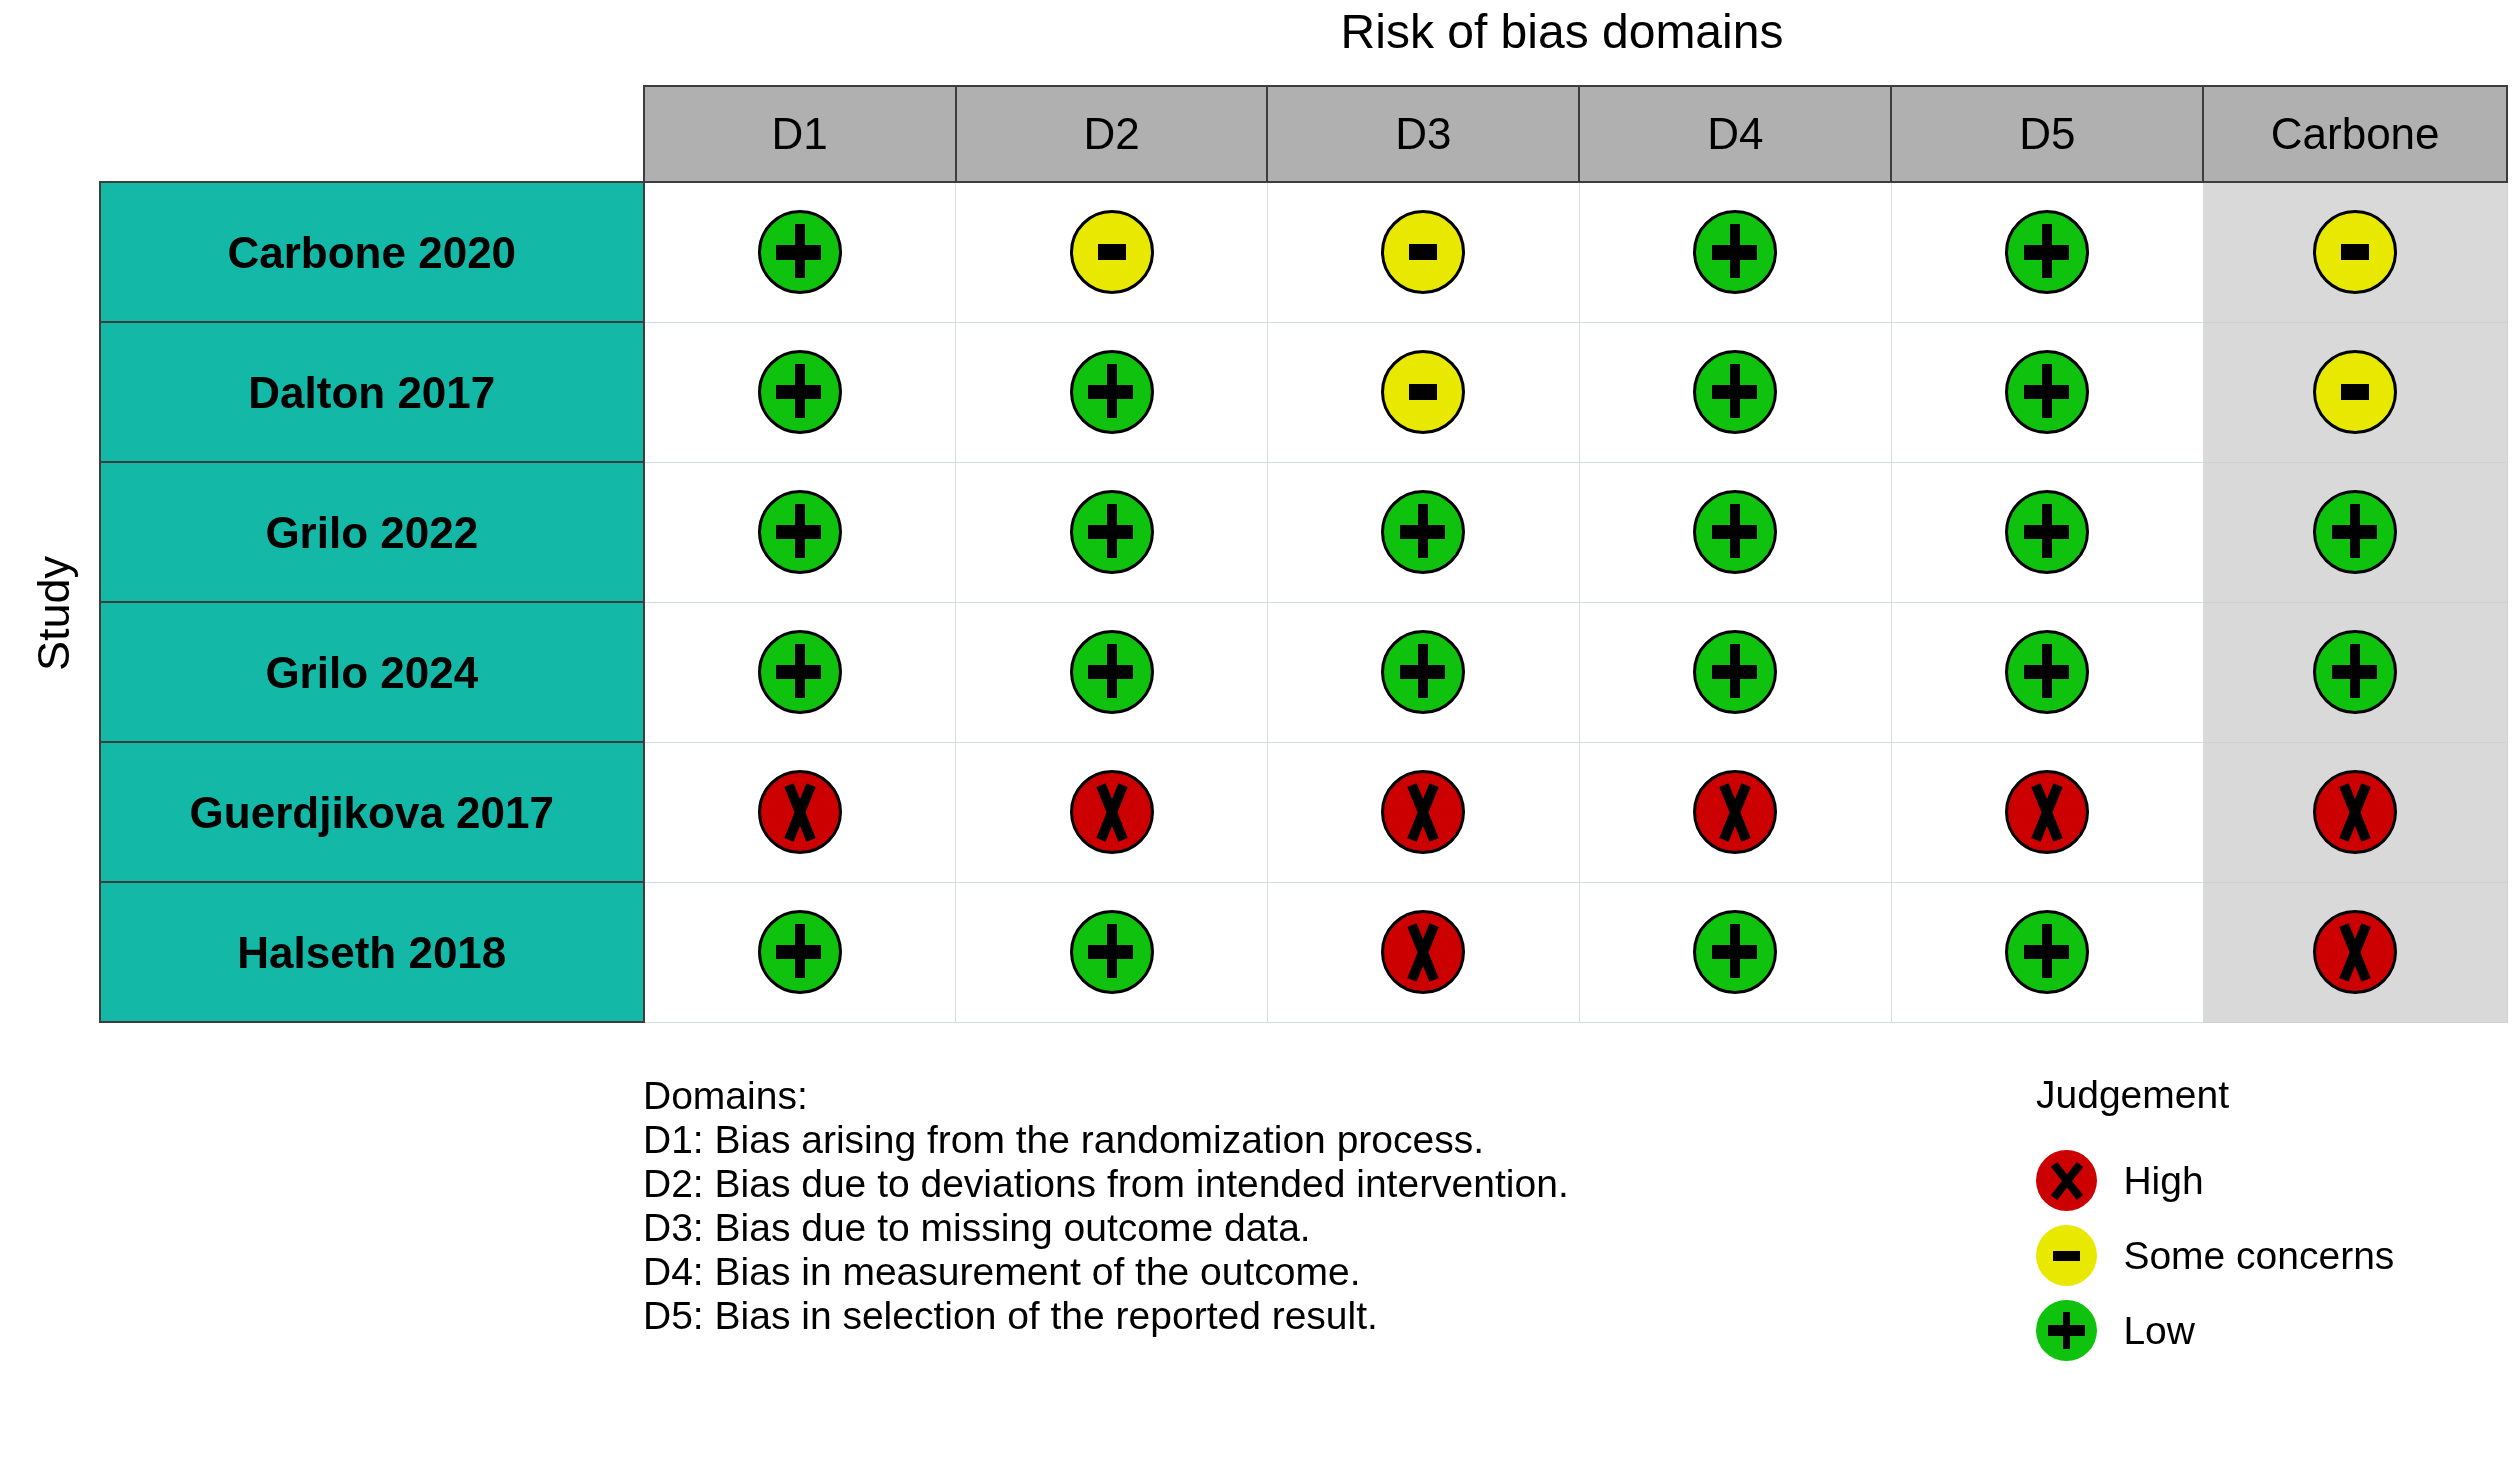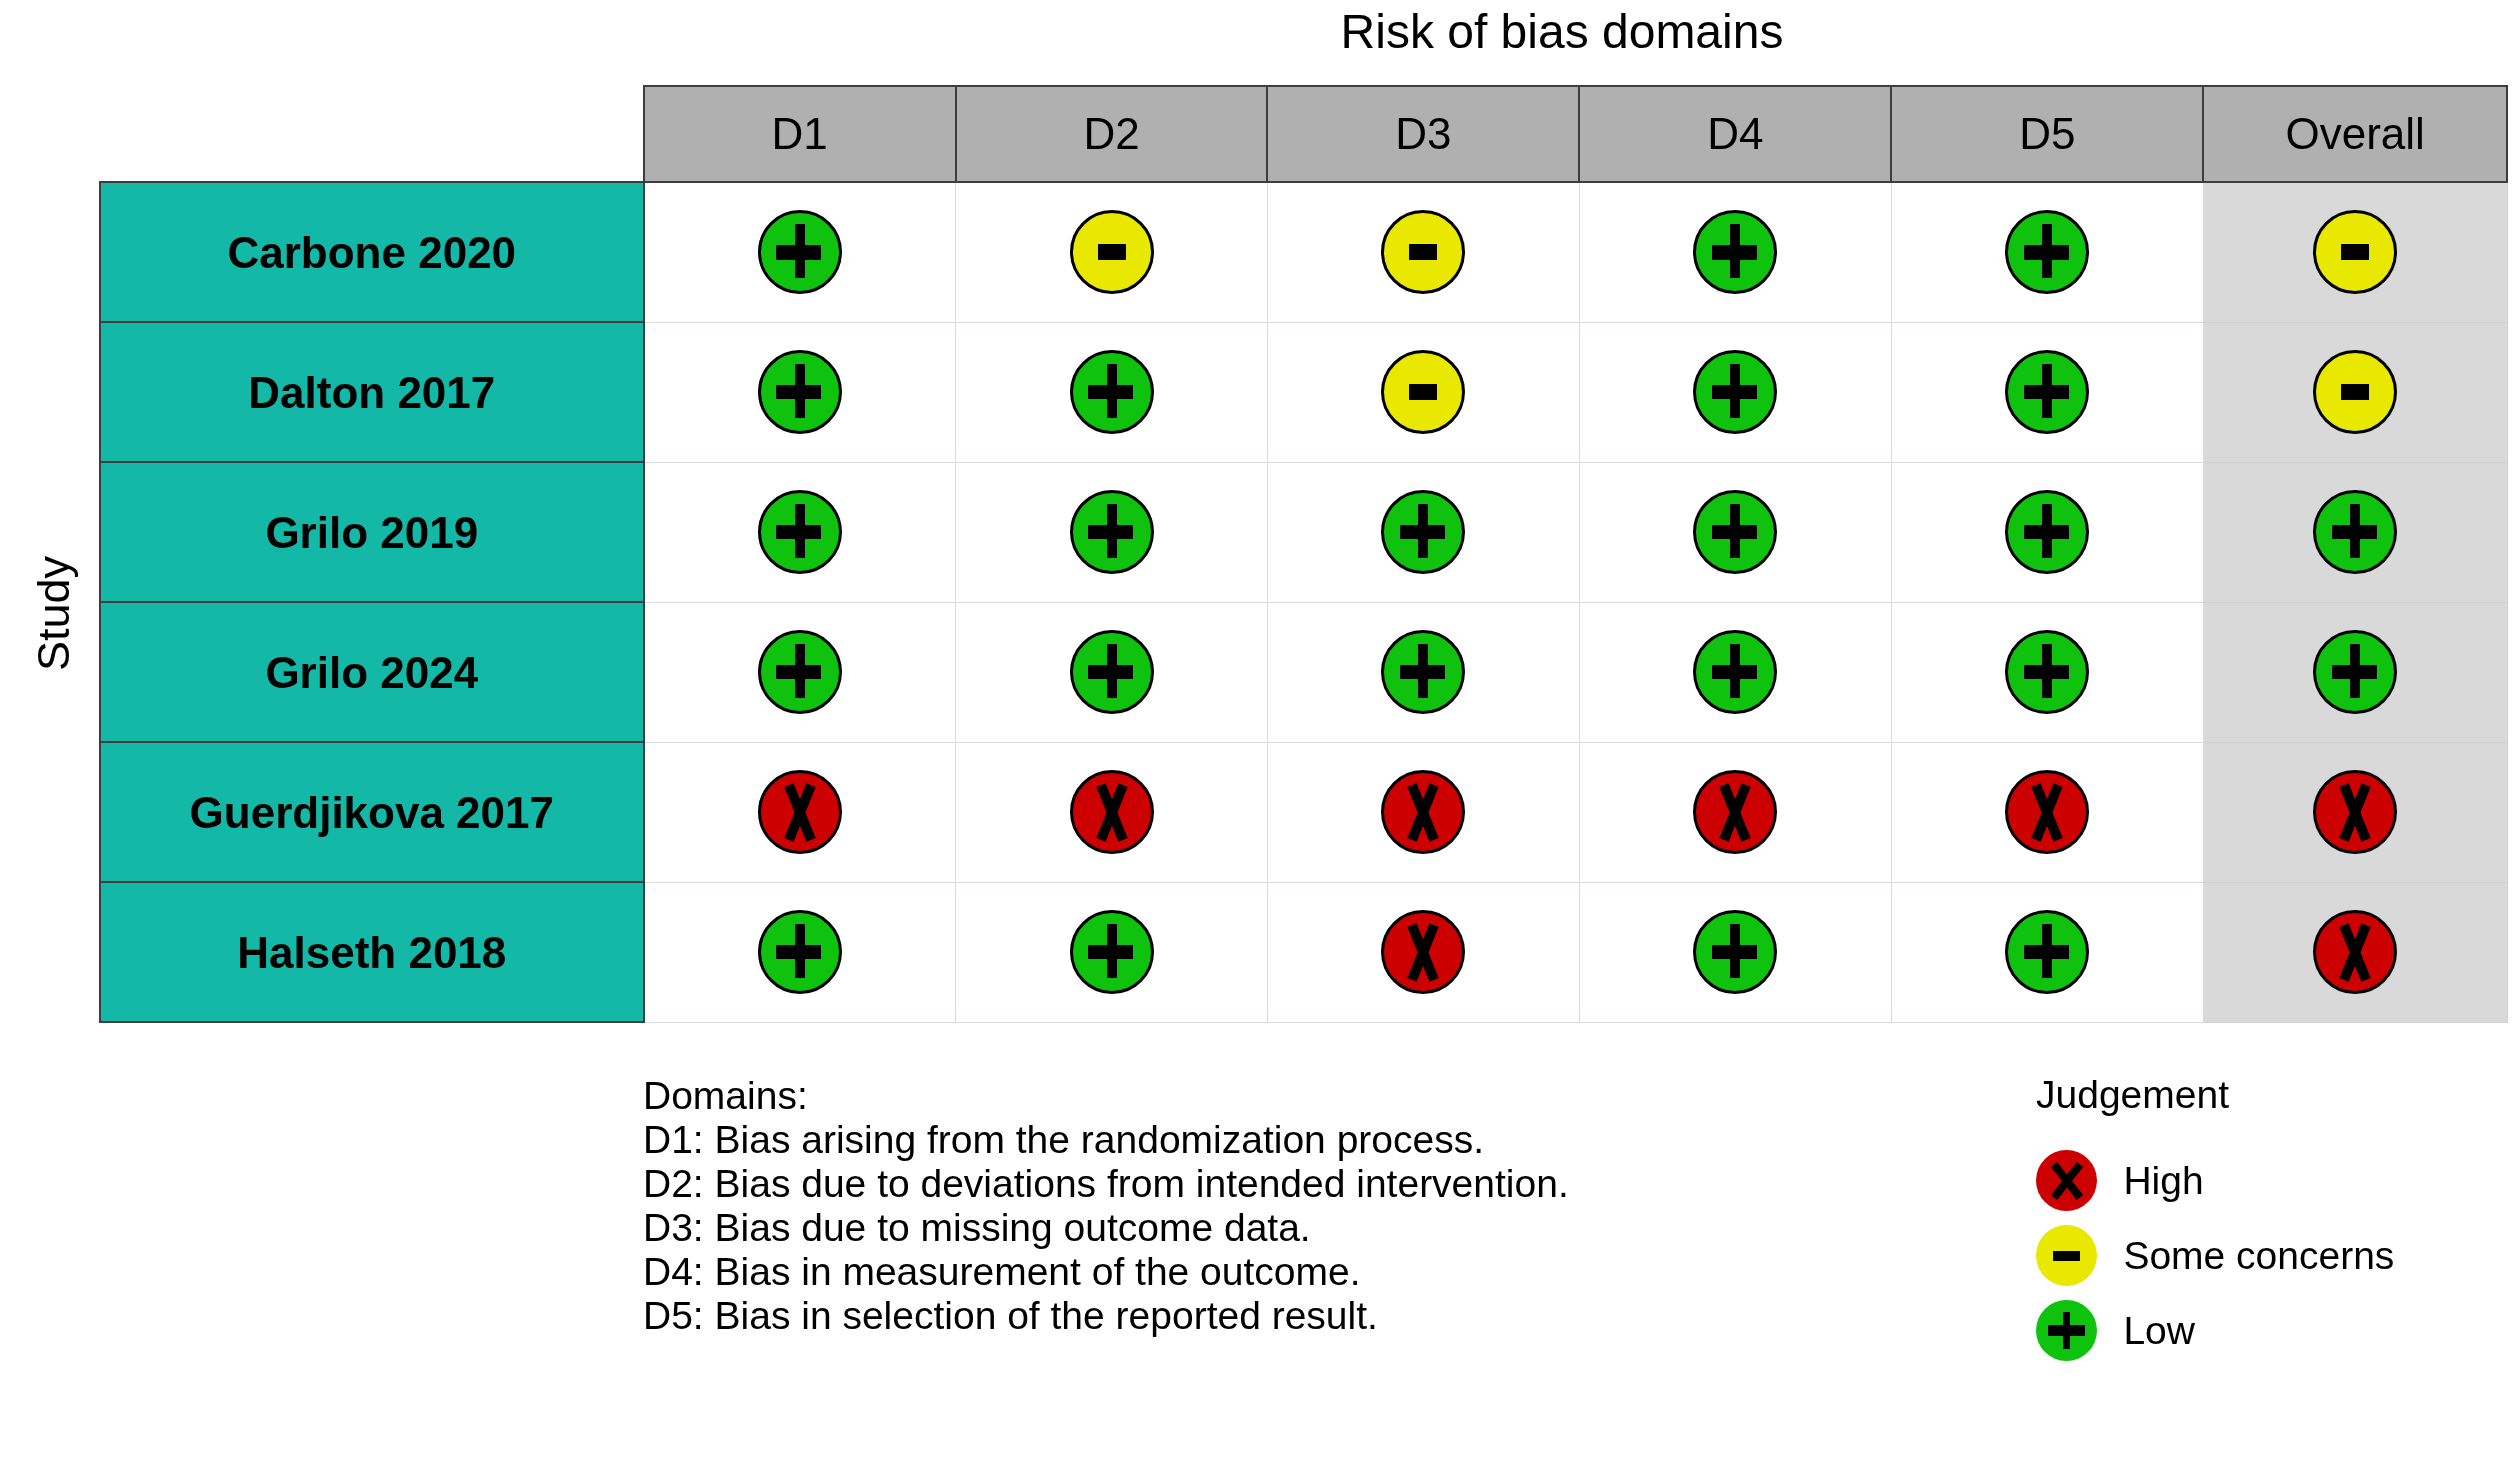--- a/index.html
+++ b/index.html
@@ -204,21 +204,21 @@
     <col class="col-overall">
   </colgroup>
   <thead>
     <tr>
       <th class="corner-blank"></th>
       <th class="hdr-cell">D1</th>
       <th class="hdr-cell">D2</th>
       <th class="hdr-cell">D3</th>
       <th class="hdr-cell">D4</th>
       <th class="hdr-cell">D5</th>
-      <th class="hdr-cell">Overall</th>
+      <th class="hdr-cell">Carbone</th>
     </tr>
   </thead>
   <tbody id="rob-body">
       <tr>
         <th class="study-cell">Carbone 2020</th>
         <td class="jcell"><span class="token low" title="Low"></span></td>
         <td class="jcell"><span class="token some" title="Some concerns"></span></td>
         <td class="jcell"><span class="token some" title="Some concerns"></span></td>
         <td class="jcell"><span class="token low" title="Low"></span></td>
         <td class="jcell"><span class="token low" title="Low"></span></td>
@@ -227,21 +227,21 @@
       <tr>
         <th class="study-cell">Dalton 2017</th>
         <td class="jcell"><span class="token low" title="Low"></span></td>
         <td class="jcell"><span class="token low" title="Low"></span></td>
         <td class="jcell"><span class="token some" title="Some concerns"></span></td>
         <td class="jcell"><span class="token low" title="Low"></span></td>
         <td class="jcell"><span class="token low" title="Low"></span></td>
         <td class="jcell overall"><span class="token some" title="Some concerns"></span></td>
       </tr>
       <tr>
-        <th class="study-cell">Grilo 2019</th>
+        <th class="study-cell">Grilo 2022</th>
         <td class="jcell"><span class="token low" title="Low"></span></td>
         <td class="jcell"><span class="token low" title="Low"></span></td>
         <td class="jcell"><span class="token low" title="Low"></span></td>
         <td class="jcell"><span class="token low" title="Low"></span></td>
         <td class="jcell"><span class="token low" title="Low"></span></td>
         <td class="jcell overall"><span class="token low" title="Low"></span></td>
       </tr>
       <tr>
         <th class="study-cell">Grilo 2024</th>
         <td class="jcell"><span class="token low" title="Low"></span></td>

